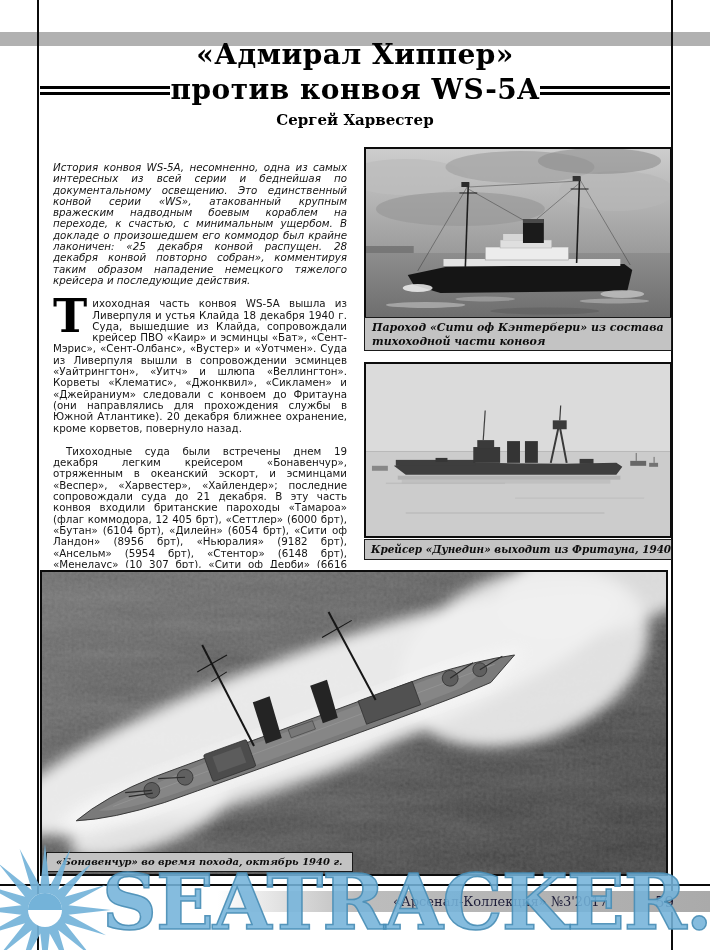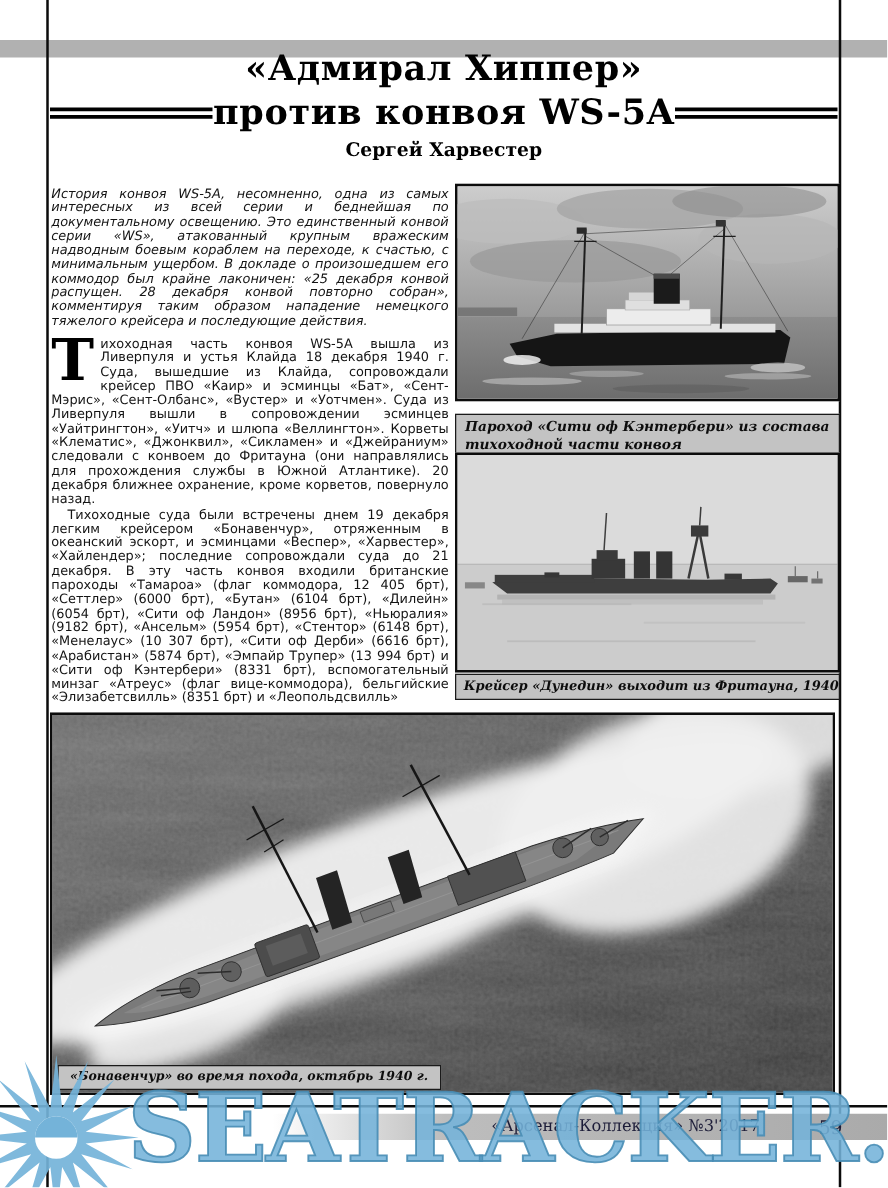--- a/index.html
+++ b/index.html
@@ -9,44 +9,44 @@
   .vline{position:absolute;top:0;bottom:0;width:2px;background:#0b0b0b;}
   .vline.left{left:37px;}
   .vline.right{left:671px;}
   .band-top{position:absolute;left:0;right:0;top:32px;height:14px;background:#b1b1b1;}
   .hline-bottom{position:absolute;left:0;right:0;top:884px;height:2px;background:#0b0b0b;}
 
   
   .titleblock{position:absolute;left:40px;width:630px;top:38px;text-align:center;
               font-family:"DejaVu Serif",serif;font-weight:bold;color:#000;}
   .title1{font-size:28px;line-height:34px;letter-spacing:.5px;}
-  .titlerow{display:flex;align-items:center;margin-top:2px;}
+  .titlerow{display:flex;align-items:center;margin-top:2px;justify-content:flex-end;}
   .dblrule{flex:1;height:3px;border-top:3px solid #000;border-bottom:3px solid #000;}
   .title2{font-size:28px;line-height:32px;white-space:nowrap;letter-spacing:.5px;}
   .author{font-size:15px;margin-top:5px;}
 
   
   .col{position:absolute;left:41px;width:318px;top:150px;height:418px;overflow:hidden;
        font-size:10.3px;line-height:11.3px;text-align:justify;color:#141414;}
-  .col p{margin:0;}
+  .col p{margin:12px;}
   .intro{font-style:italic;margin-bottom:7px !important;}
   .dropcap{float:left;font-family:"DejaVu Serif",serif;font-weight:bold;
            font-size:46px;line-height:33px;padding:2px 5px 0 0;color:#000;}
   .p2{text-indent:13px;margin-top:1px !important;}
 
   
   .photoframe{position:absolute;border:2px solid #0c0c0c;box-sizing:border-box;background:#cfcfcf;}
   #photo1{left:364px;top:147px;width:308px;height:174px;}
   #photo2{left:364px;top:362px;width:308px;height:176px;}
   #photo3{left:40px;top:570px;width:628px;height:306px;}
   .photoframe svg{display:block;width:100%;height:100%;}
 
   .capbox{position:absolute;box-sizing:border-box;background:#c3c3c3;border:1px solid #1a1a1a;
           font-family:"DejaVu Serif",serif;font-style:italic;font-weight:bold;color:#0d0d0d;}
-  #cap1{left:364px;top:331px;width:308px;height:34px;font-size:11px;line-height:13.5px;padding:3px 7px;}
+  #cap1{left:364px;top:317px;width:308px;height:34px;font-size:11px;line-height:13.5px;padding:3px 7px;}
   #cap2{left:364px;top:539px;width:308px;height:21px;font-size:10.4px;line-height:14px;
         padding:2px 6px;white-space:nowrap;overflow:hidden;}
   #cap3{left:46px;top:852px;height:20px;font-size:10px;line-height:14px;padding:2px 9px;
         white-space:nowrap;z-index:4;}
 
   
   .footerbar{position:absolute;left:218px;right:0;top:891px;height:21px;z-index:3;
              background:linear-gradient(90deg,rgba(185,185,185,0) 0%,#bdbdbd 28%,#aaaaaa 100%);
              display:flex;align-items:center;justify-content:flex-end;
              padding-right:36px;box-sizing:border-box;

